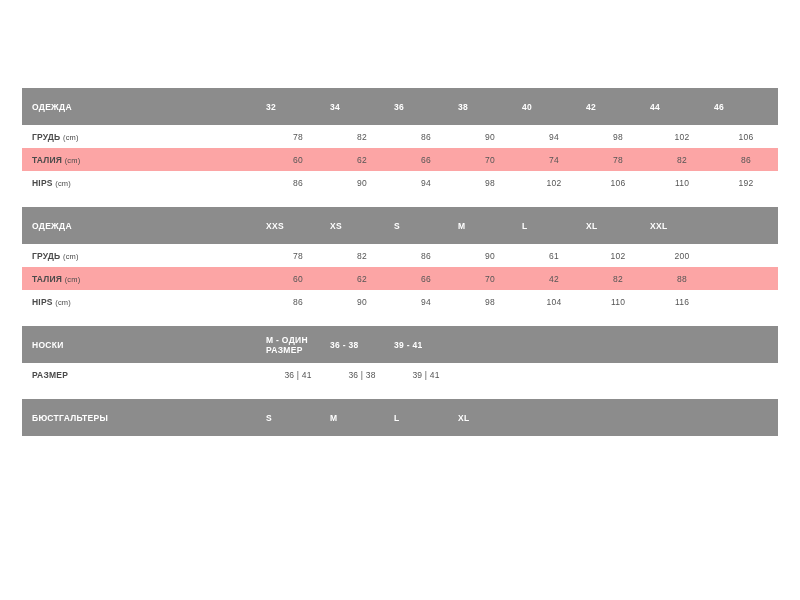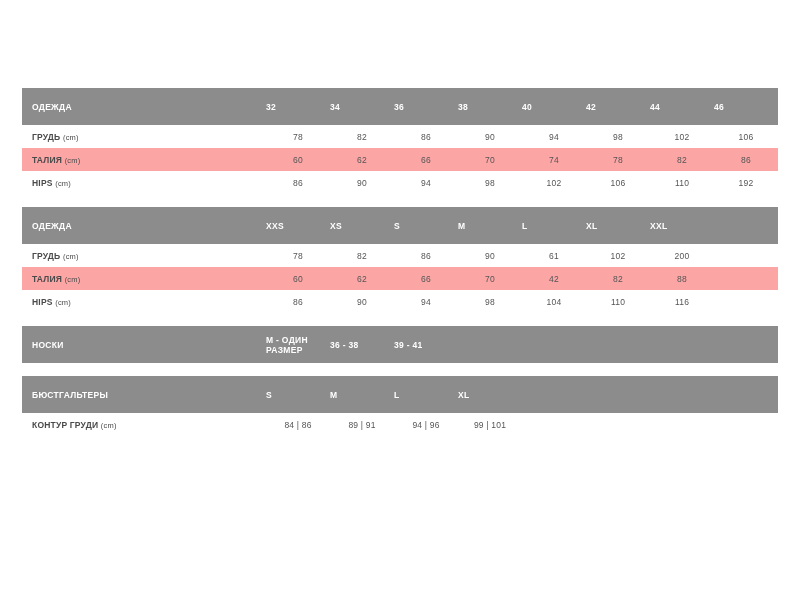--- a/index.html
+++ b/index.html
@@ -225,20 +225,31 @@
             <td class="val-cell">36 - 38</td>
             <td class="val-cell">39 - 41</td>
             <td class="val-cell"></td>
             <td class="val-cell"></td>
             <td class="val-cell"></td>
             <td class="val-cell"></td>
             <td class="val-cell"></td>
           </tr>
         </thead>
         <tbody>
+          <tr class="data-row">
+            <td class="label-cell"><span>РАЗМЕР</span> <span class="unit"></span></td>
+            <td class="val-cell">36 | 41</td>
+            <td class="val-cell">36 | 38</td>
+            <td class="val-cell">39 | 41</td>
+            <td class="val-cell"></td>
+            <td class="val-cell"></td>
+            <td class="val-cell"></td>
+            <td class="val-cell"></td>
+            <td class="val-cell"></td>
+          </tr>
         </tbody>
       </table>
       <table class="size-table">
         <colgroup>
           <col style="width: 244px;">
           <col style="width: 64px;">
           <col style="width: 64px;">
           <col style="width: 64px;">
           <col style="width: 64px;">
           <col style="width: 64px;">
@@ -253,27 +264,16 @@
             <td class="val-cell">M</td>
             <td class="val-cell">L</td>
             <td class="val-cell">XL</td>
             <td class="val-cell"></td>
             <td class="val-cell"></td>
             <td class="val-cell"></td>
             <td class="val-cell"></td>
           </tr>
         </thead>
         <tbody>
-          <tr class="data-row">
-            <td class="label-cell"><span>КОНТУР ГРУДИ</span> <span class="unit">(cm)</span></td>
-            <td class="val-cell">84 | 86</td>
-            <td class="val-cell">89 | 91</td>
-            <td class="val-cell">94 | 96</td>
-            <td class="val-cell">99 | 101</td>
-            <td class="val-cell"></td>
-            <td class="val-cell"></td>
-            <td class="val-cell"></td>
-            <td class="val-cell"></td>
-          </tr>
         </tbody>
       </table>
     </div>
 </div>
 
 </body></html>

